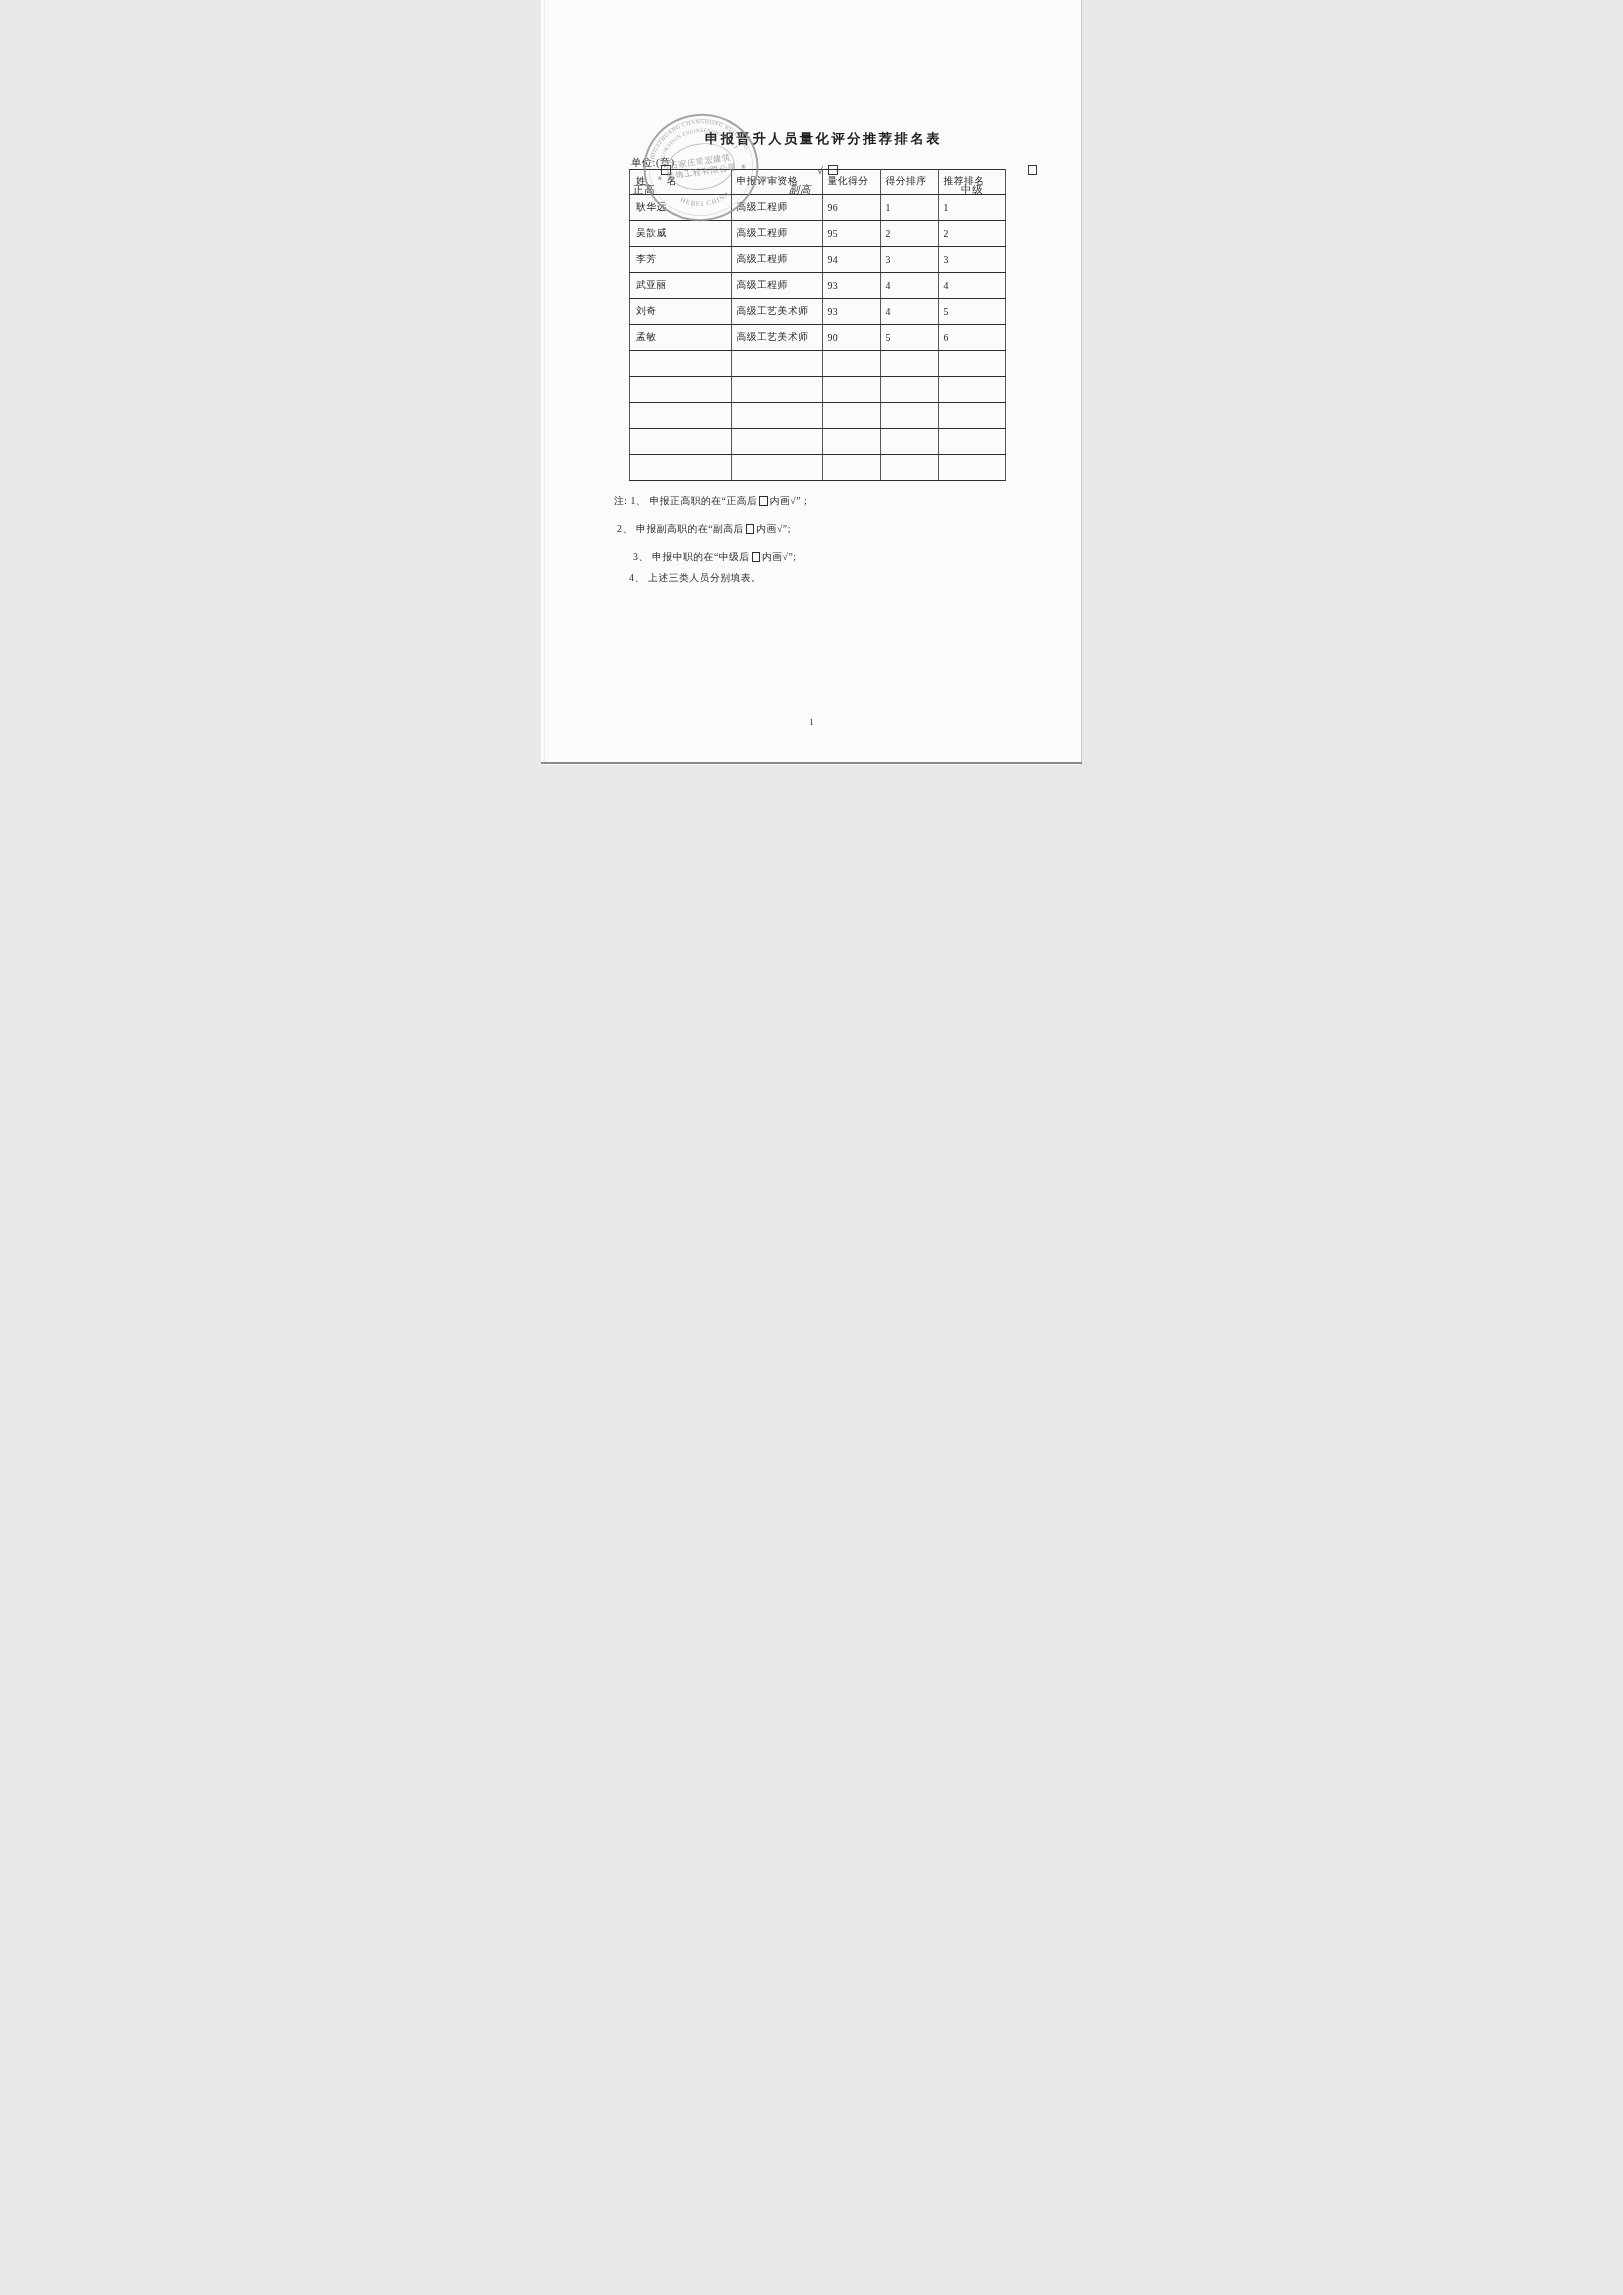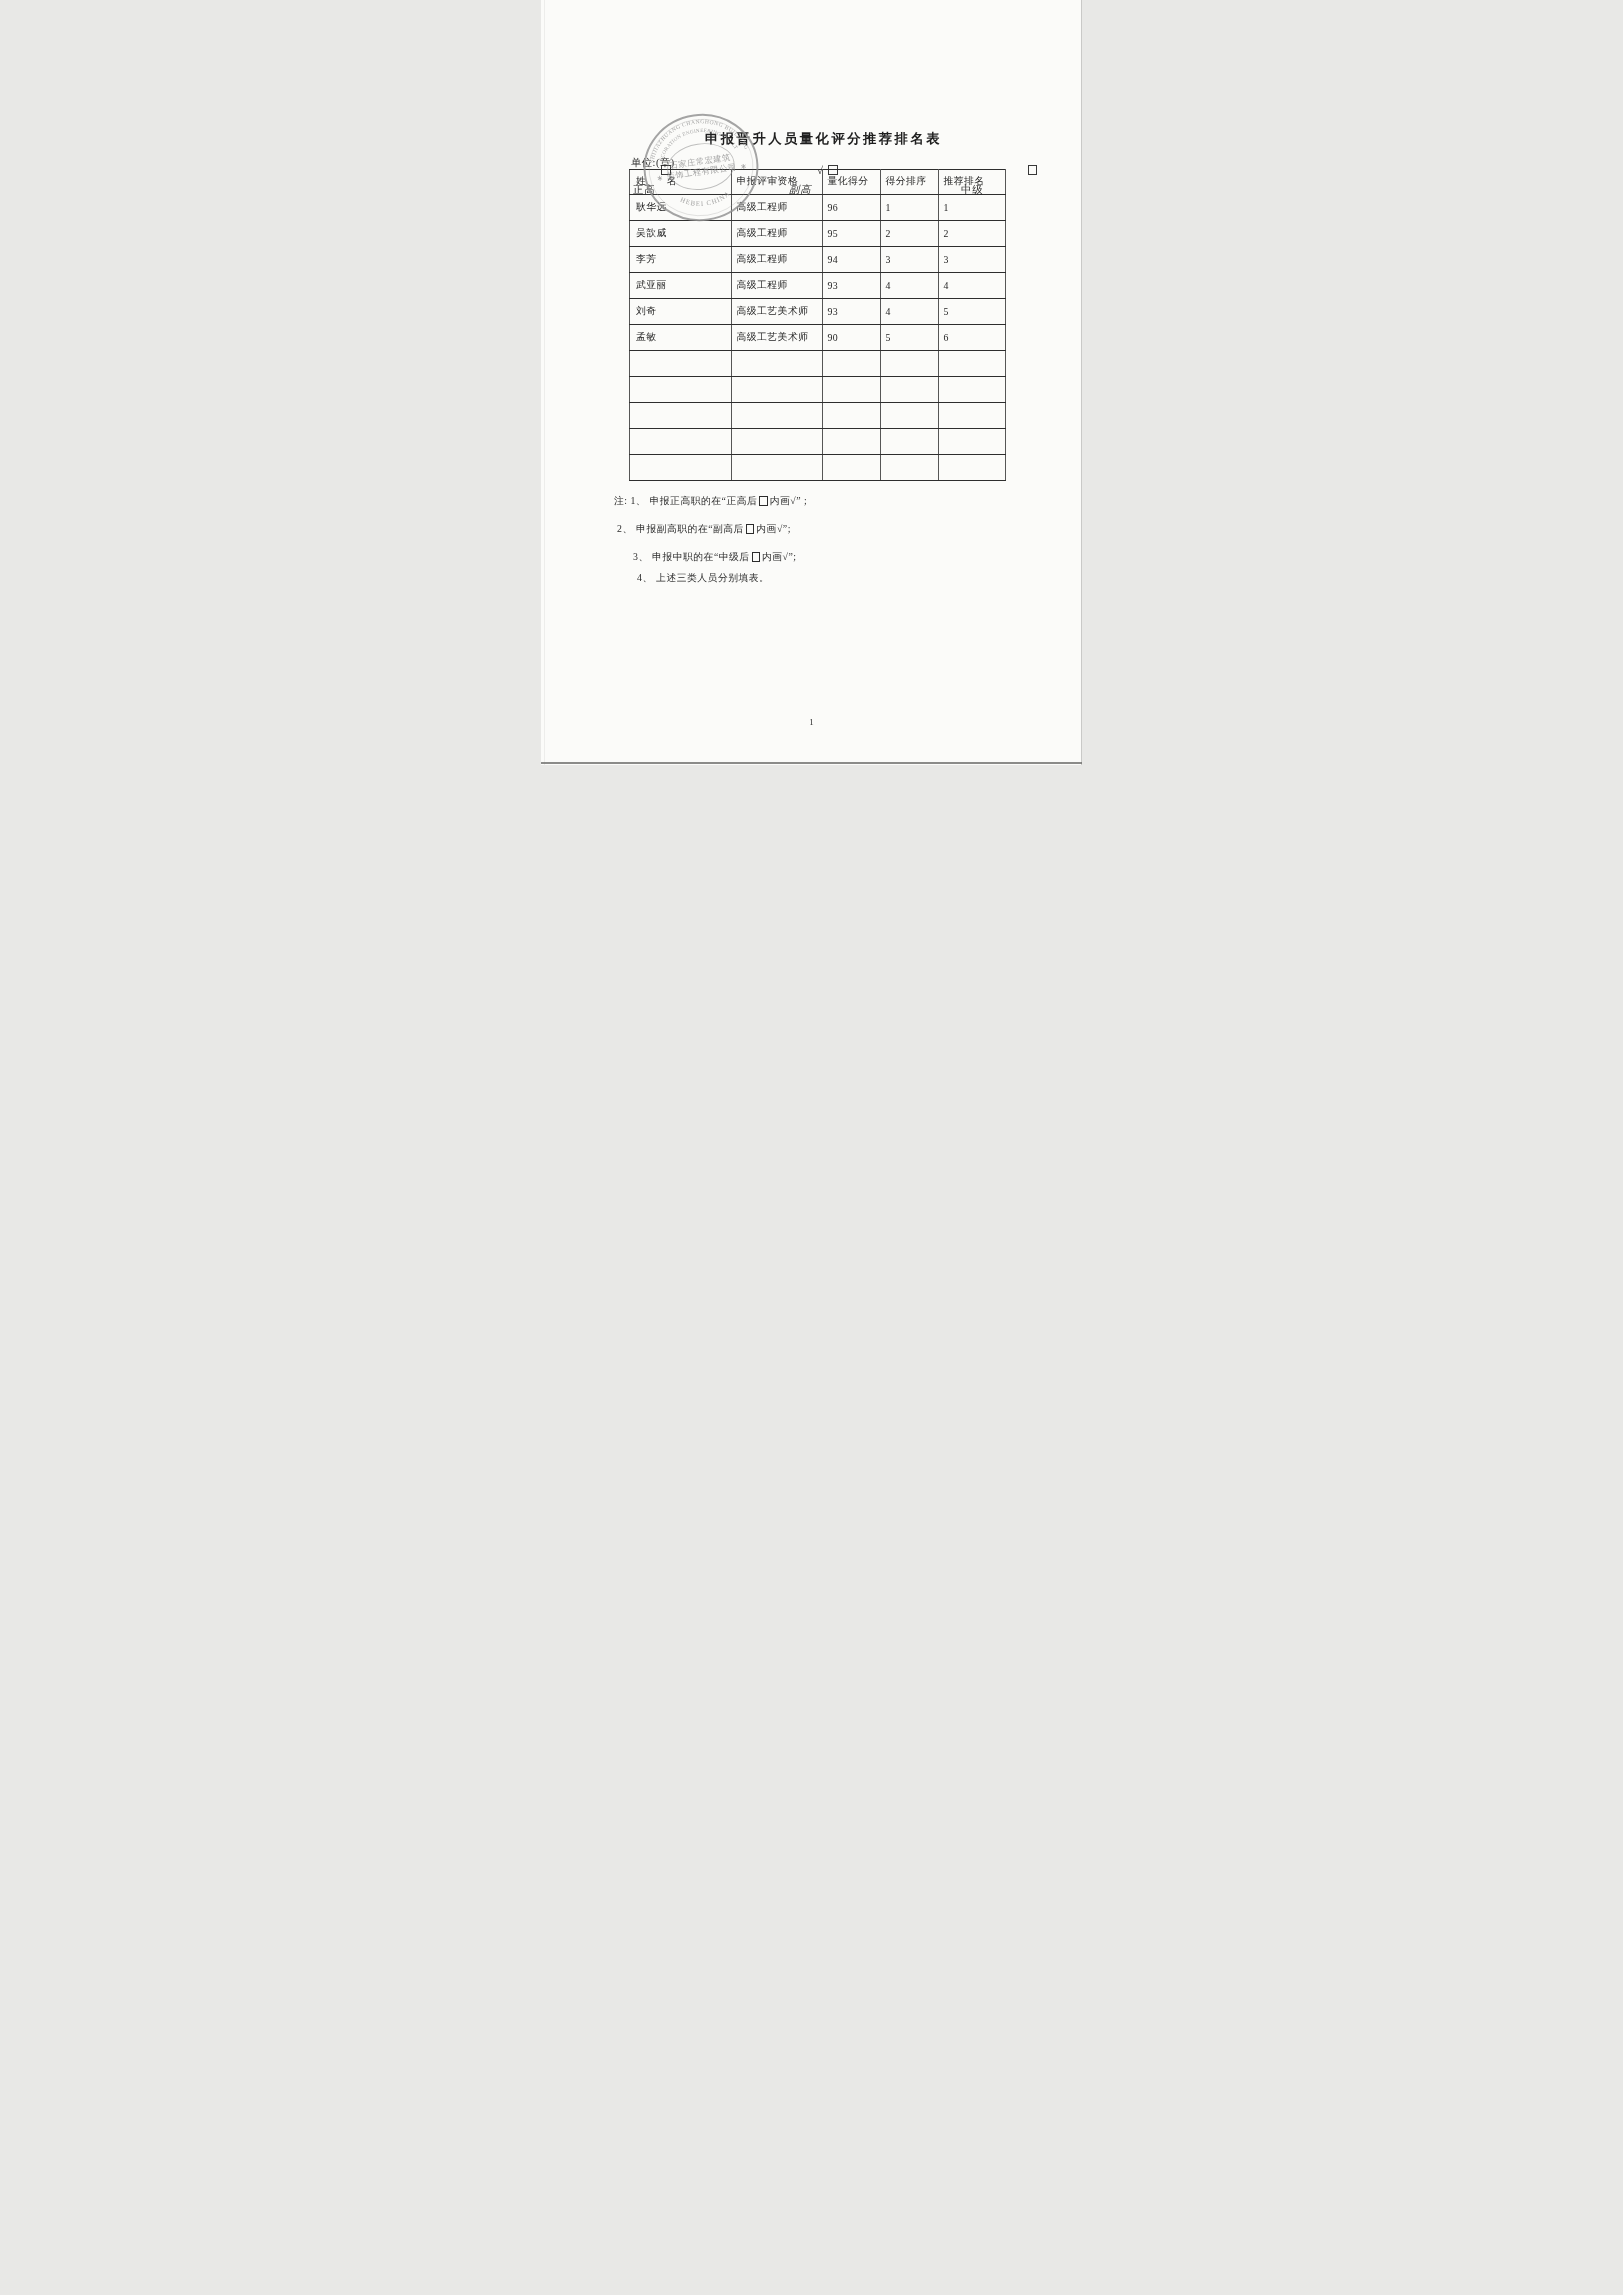--- a/index.html
+++ b/index.html
@@ -62,21 +62,21 @@
     position:absolute;left:101px;top:112px;width:118px;height:111px;
     z-index:5;transform:rotate(-8deg);opacity:.82;
     pointer-events:none;
   }
 
   
   .note-line{position:absolute;font-size:9.8px;letter-spacing:0.5px;color:#2a2a2a;white-space:nowrap;}
   .n1{left:73px;top:495px;}
   .n2{left:76px;top:523px;}
   .n3{left:92px;top:551px;}
-  .n4{left:96px;top:572px;}
+  .n4{left:88px;top:572px;}
   .note-box{
     display:inline-block;width:6.4px;height:7.9px;
     border:0.7px solid #2c2c2c;border-top-width:1.5px;border-bottom-width:1.5px;
     vertical-align:-1.5px;margin:0 2px;
   }
   .note-label{margin-right:2.9px;}
   .note-num{margin-right:3.4px;}
 
   .page-number{position:absolute;left:0;top:717px;width:100%;text-align:center;font-size:8.8px;color:#2a2a2a;}
 </style>

